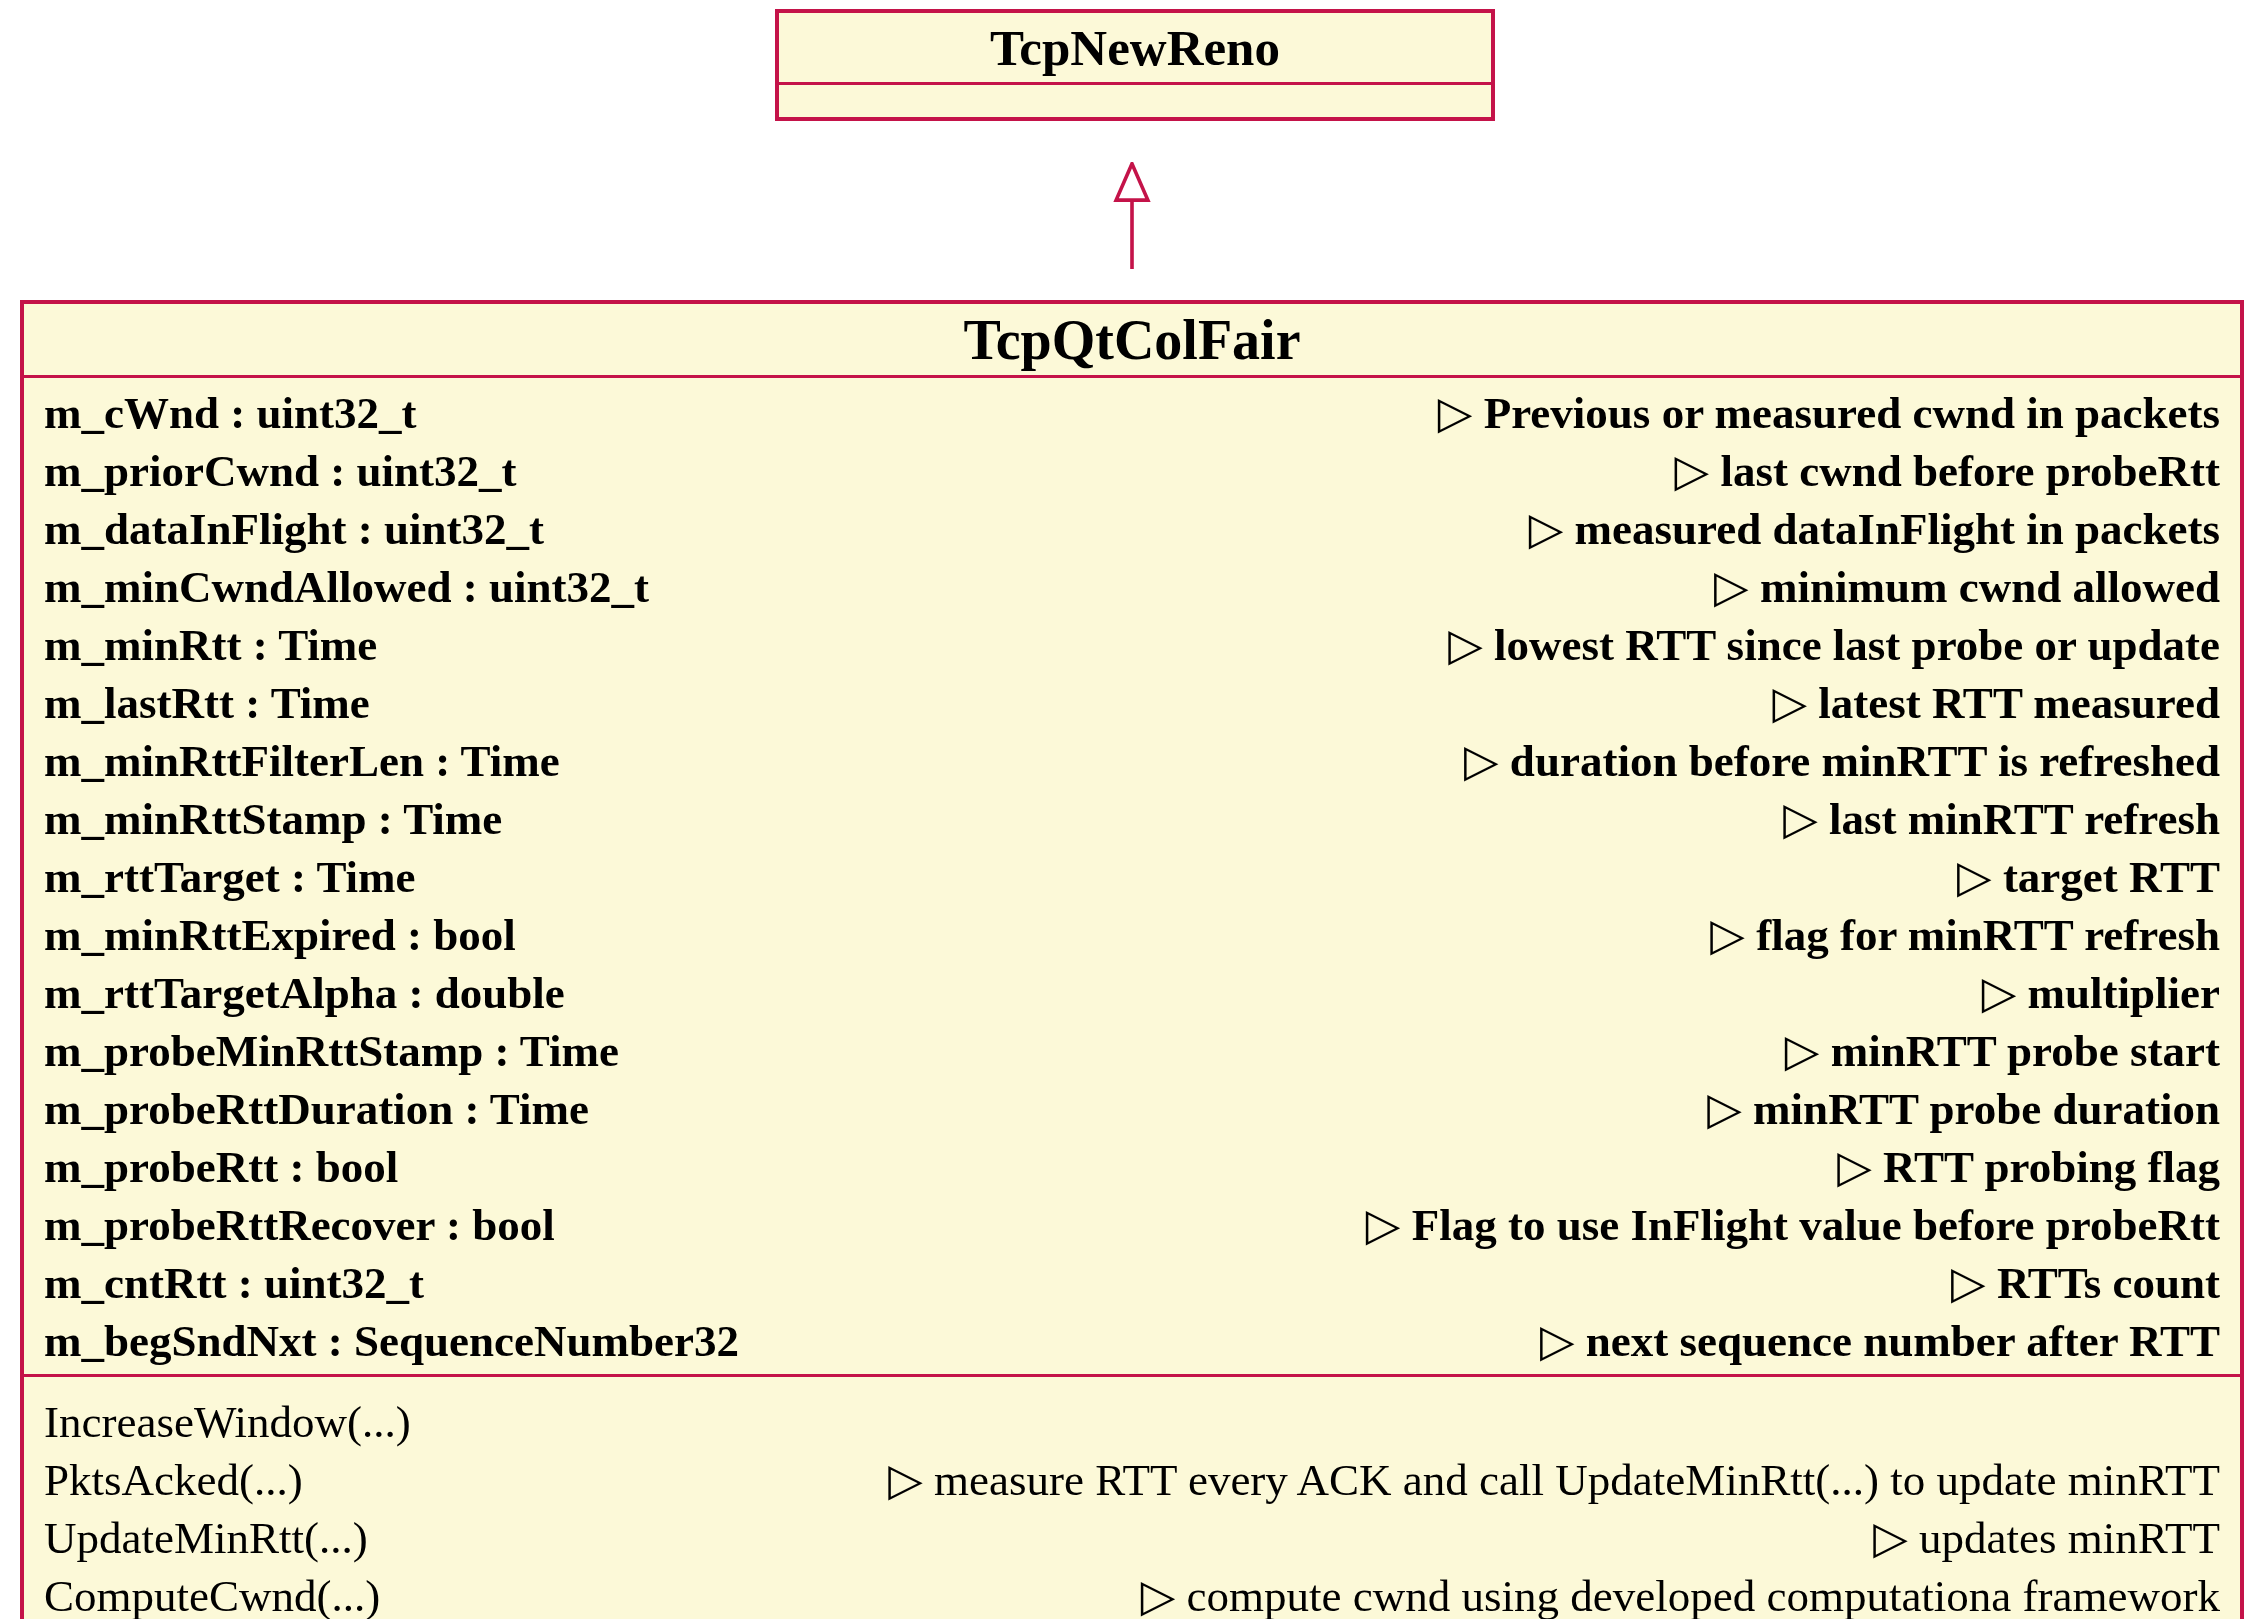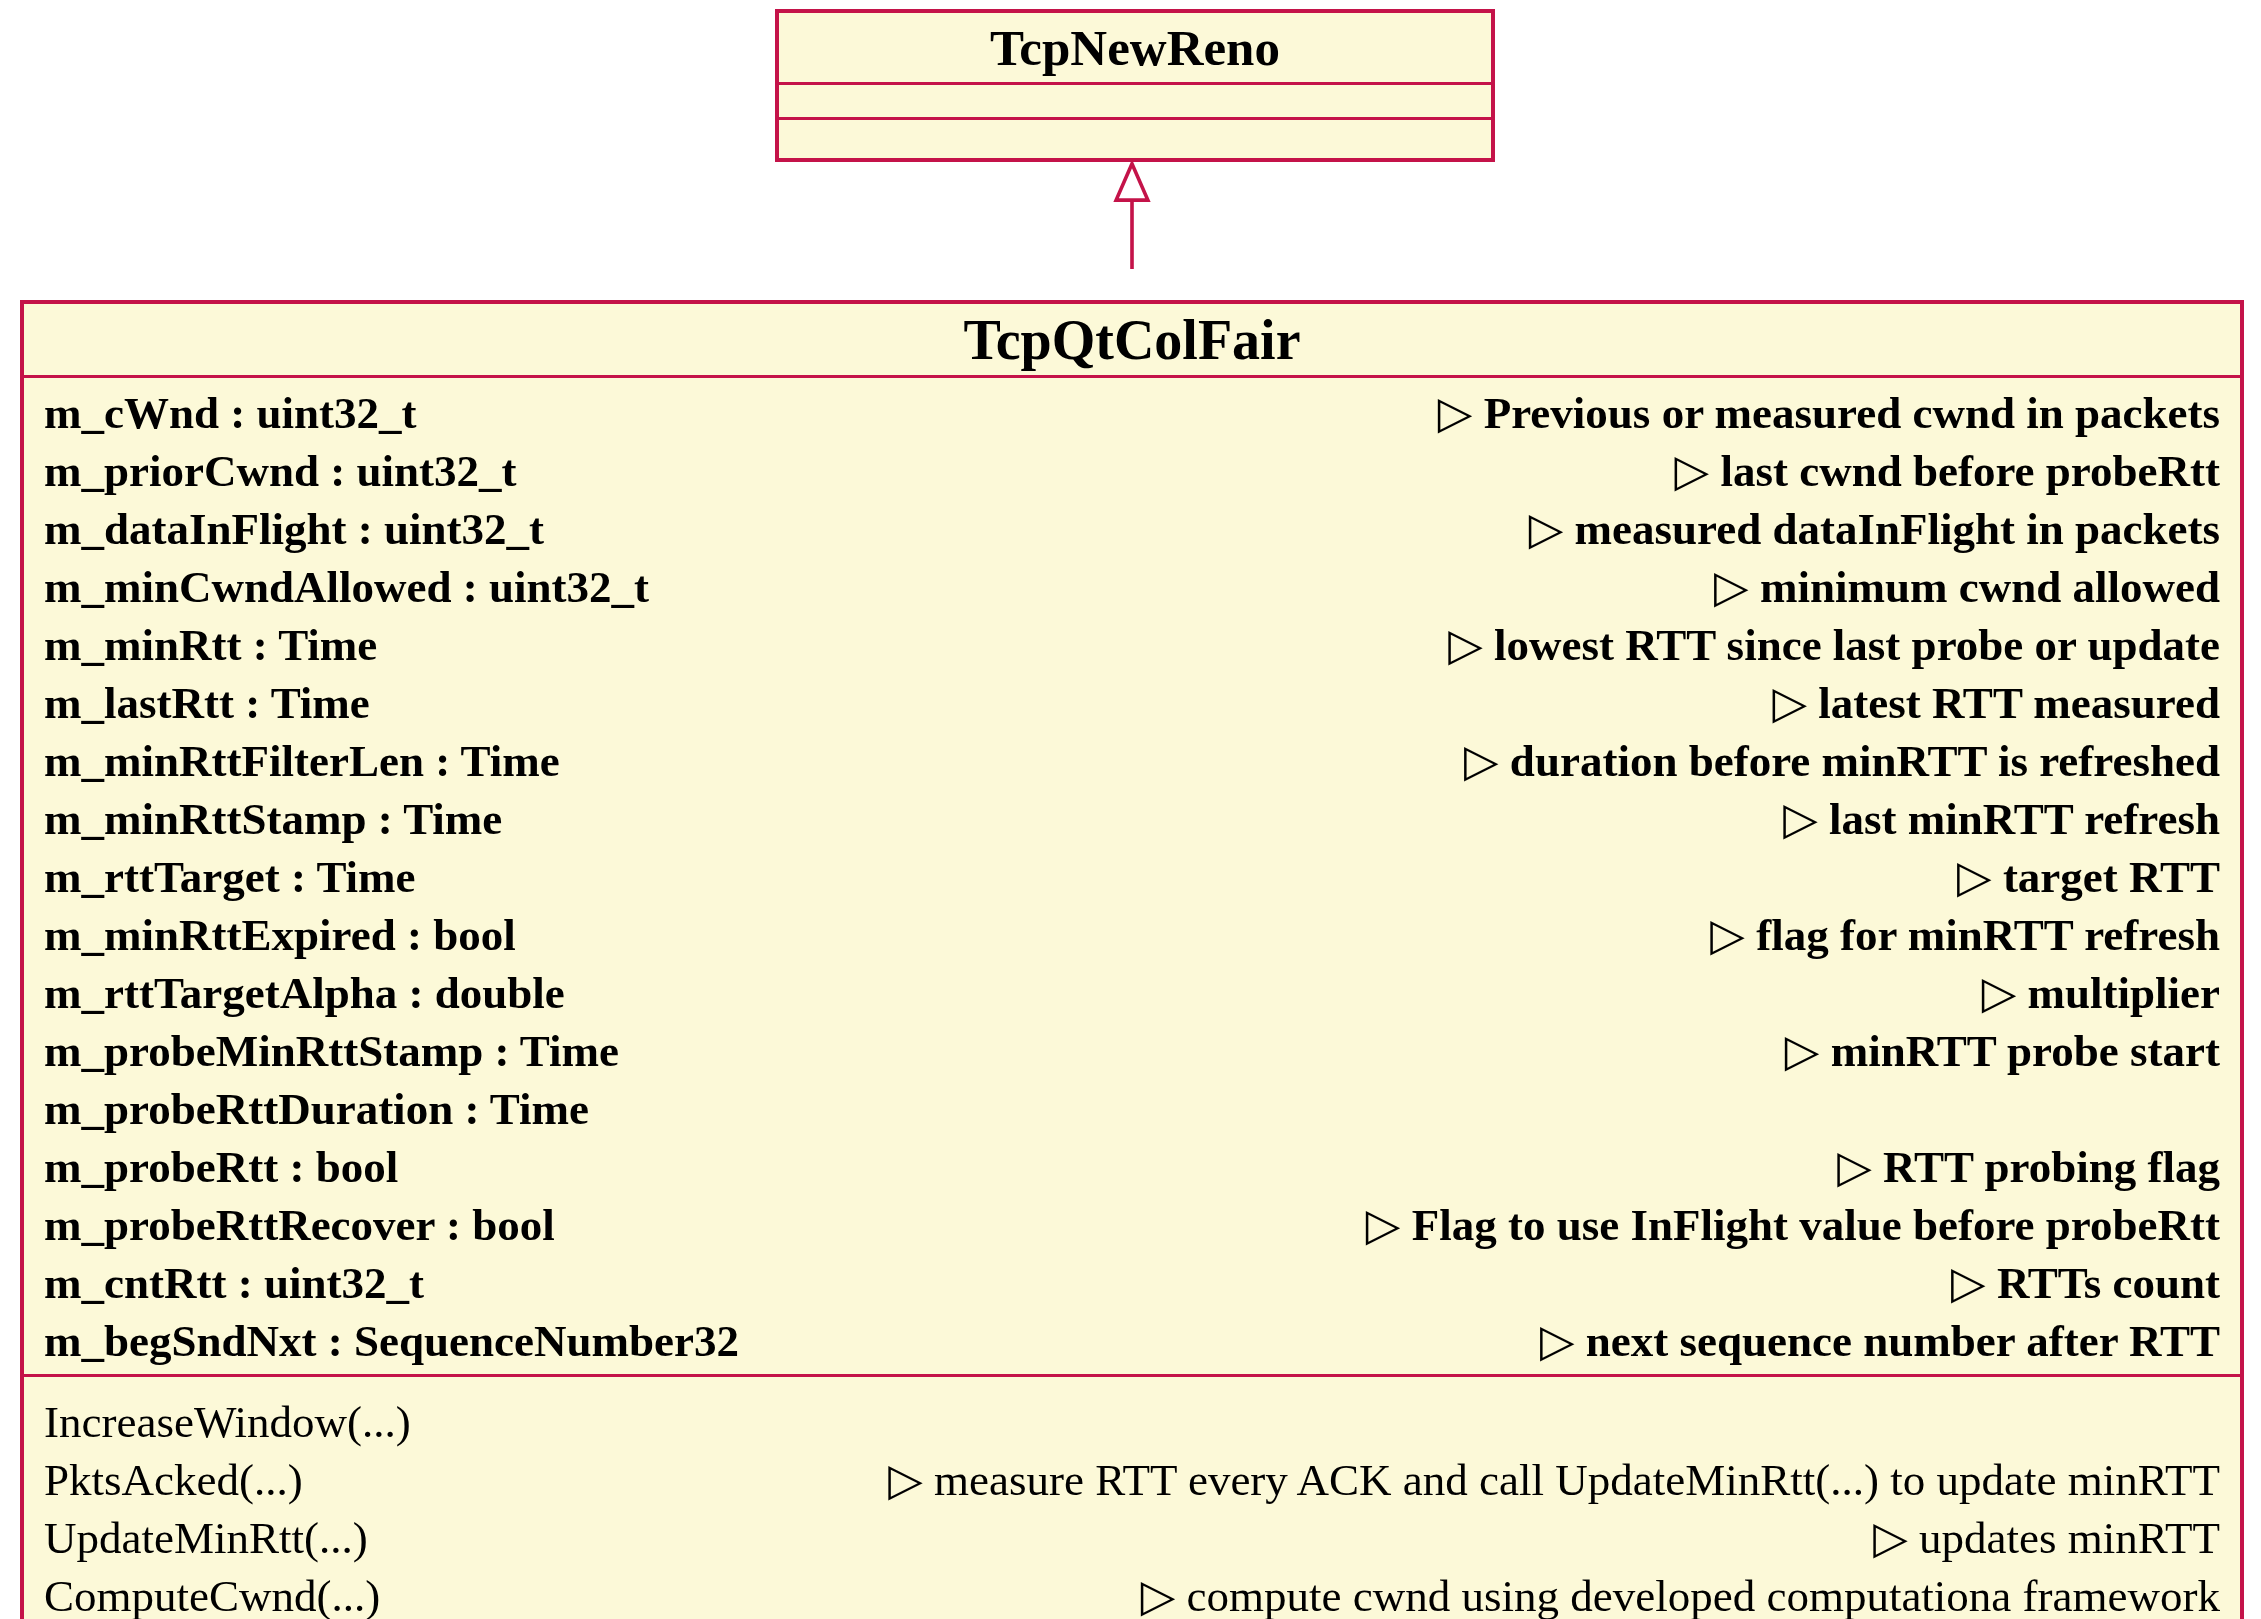--- a/index.html
+++ b/index.html
@@ -19,21 +19,21 @@
   }
   .canvas { position: absolute; inset: 0; }
 
   .class-box {
     position: absolute;
     background: var(--box-fill);
     border: 4.5px solid var(--box-border);
   }
 
   
-  .parent-box { left: 775px; top: 9px; width: 720px; height: 153px; }
+  .parent-box { left: 775px; top: 9px; width: 720px; height: 112px; }
   .parent-box .title-compartment {
     height: 72px;
     border-bottom: 3.6px solid var(--box-border);
     display: flex; align-items: center; justify-content: center;
     font-weight: bold; font-size: 51px;
   }
   .parent-box .empty-compartment-a {
     height: 35px;
     border-bottom: 3.6px solid var(--box-border);
   }
@@ -149,20 +149,21 @@
     <span class="member-comment">▷ multiplier</span>
   </div>
 
   <div class="member-row">
     <span class="member-name">m_probeMinRttStamp : Time</span>
     <span class="member-comment">▷ minRTT probe start</span>
   </div>
 
   <div class="member-row">
     <span class="member-name">m_probeRttDuration : Time</span>
+    <span class="member-comment">▷ minRTT probe duration</span>
   </div>
 
   <div class="member-row">
     <span class="member-name">m_probeRtt : bool</span>
     <span class="member-comment">▷ RTT probing flag</span>
   </div>
 
   <div class="member-row">
     <span class="member-name">m_probeRttRecover : bool</span>
     <span class="member-comment">▷ Flag to use InFlight value before probeRtt</span>

